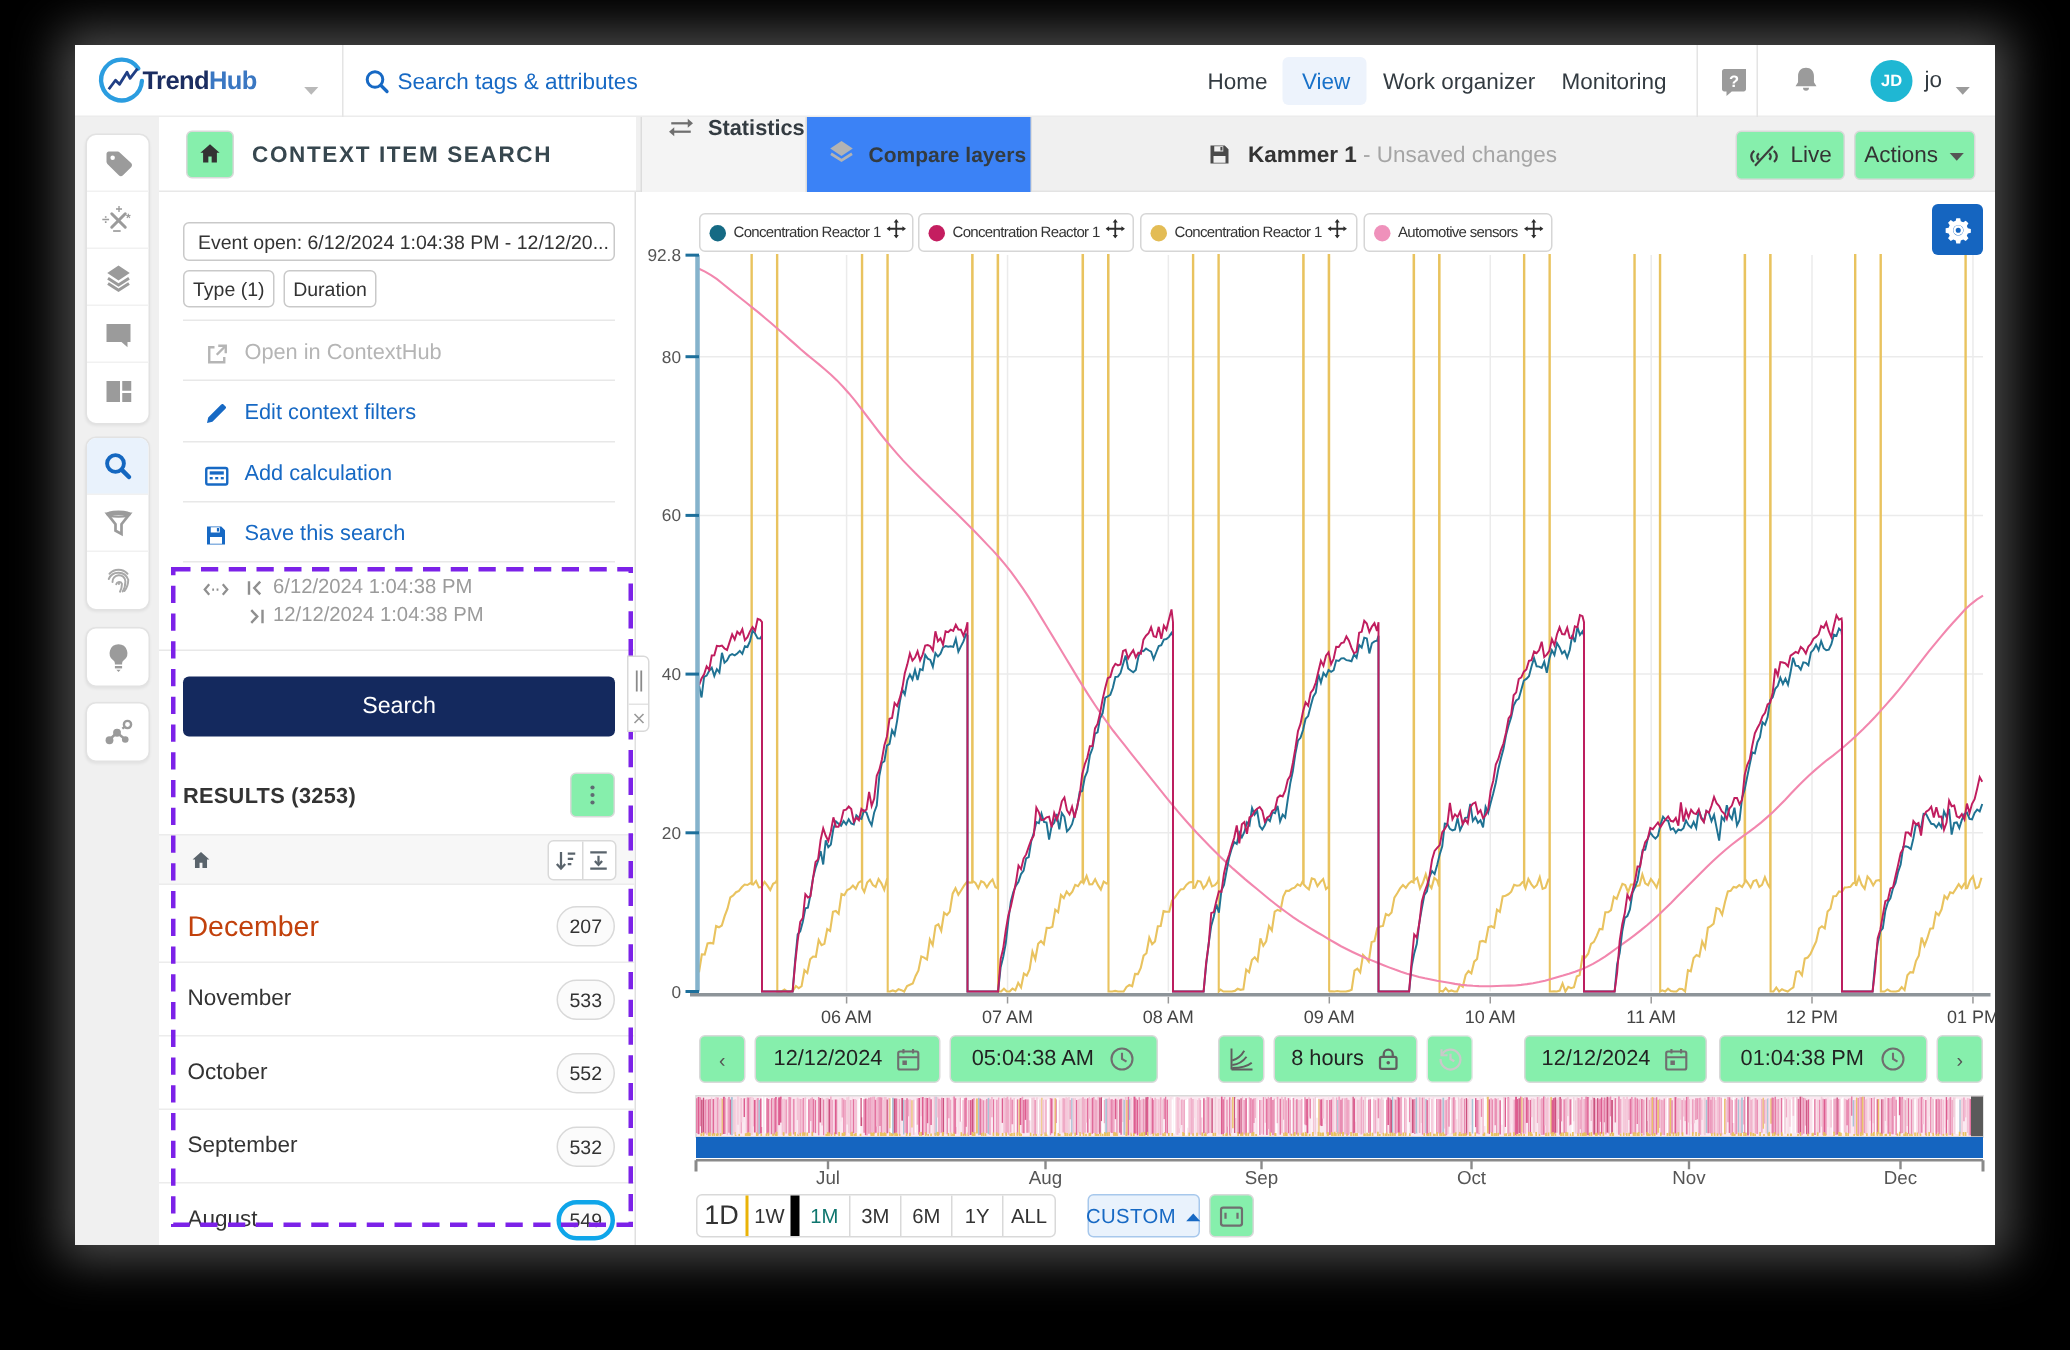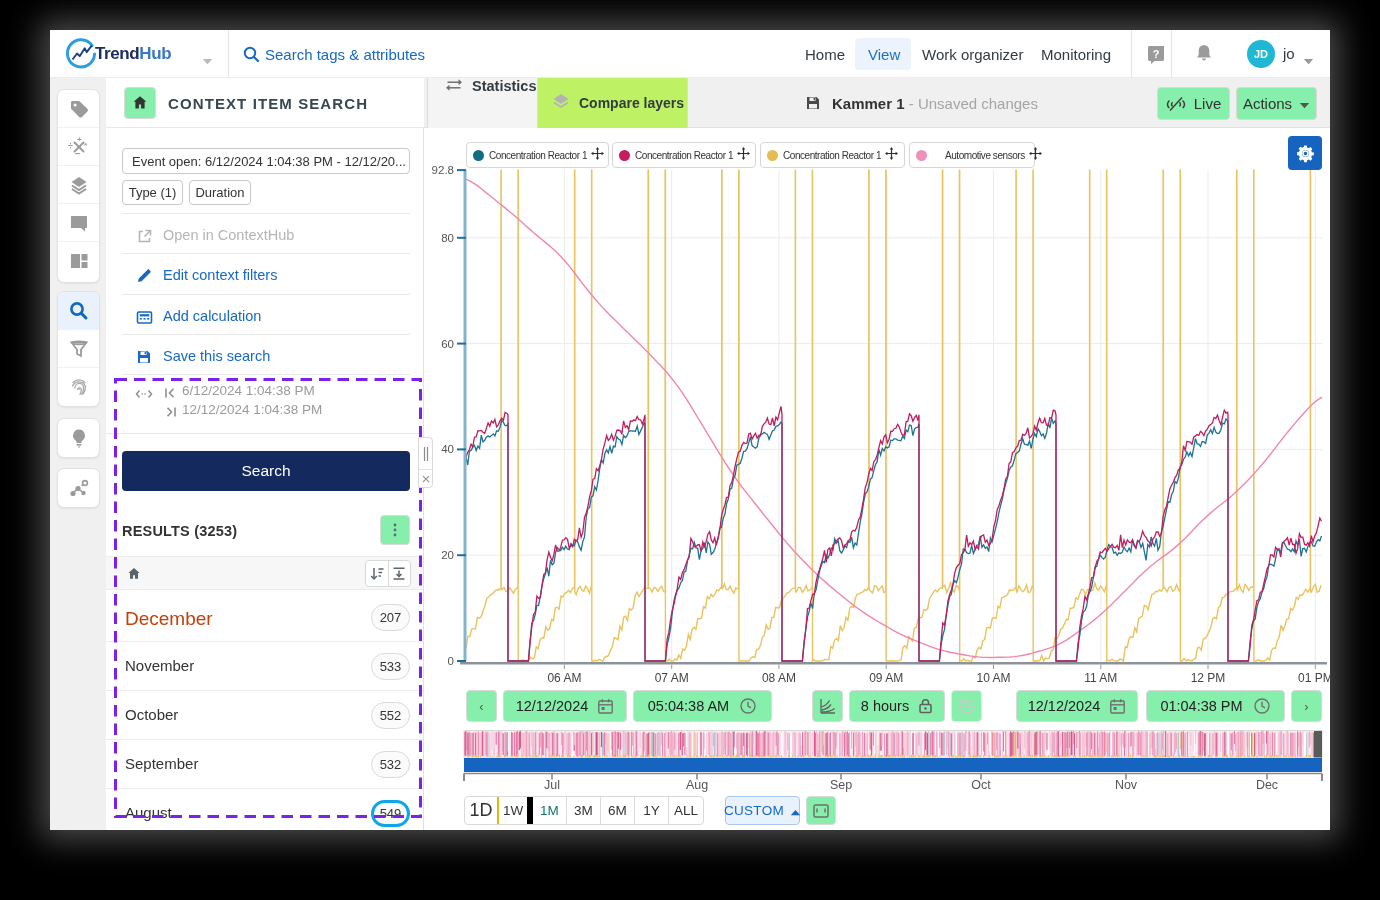--- a/index.html
+++ b/index.html
@@ -57,21 +57,21 @@
 <div class="abs" style="left:377px;top:48px;width:111px;height:50px;background:#f4f4f4;border-left:1px solid #dcdcdc;border-right:1px solid #dcdcdc;display:flex;align-items:flex-start;">
 <span style="margin-left:16px;"><svg width="20" height="14" viewBox="0 0 20 14" style="">
           <g stroke="#6f6f6f" stroke-width="1.5" fill="none">
             <path d="M3.5 4.2h11.5"></path>
             <path d="M16.5 9.8H5"></path>
           </g>
           <path fill="#6f6f6f" d="M14.5 1.2 18 4.2l-3.5 3zM5.5 6.8 2 9.8l3.5 3z"></path>
         </svg></span>
       <span style="margin-left:8px;font-size:14.5px;color:#333b41;font-weight:bold;white-space:nowrap;">Statistics</span>
     </div>
-<div class="abs" style="left:488px;top:48px;width:150px;height:50px;background:#bef264;border-right:1px solid #dcdcdc;display:flex;align-items:center;">
+<div class="abs" style="left:488px;top:48px;width:150px;height:50px;background:#3b82f6;border-right:1px solid #dcdcdc;display:flex;align-items:center;">
 <span style="margin-left:13px;"><svg width="20" height="16" viewBox="0 0 20 16" style="">
           <path fill="#b3b3b3" d="M10 1 2.5 6 10 11l7.5-5z"></path>
           <path fill="none" stroke="#b3b3b3" stroke-width="1.8" d="M3 9.5 10 14l7-4.5"></path>
         </svg></span>
       <span style="margin-left:8px;font-size:14px;color:#333b41;font-weight:bold;white-space:nowrap;">Compare layers</span>
     </div>
 <div class="abs" style="left:755px;top:65px;"><svg width="16" height="16" viewBox="0 0 16 16" style="">
         <path fill="#4a4a4a" d="M2 2h9.5L14 4.5V14H2zM4.5 2.5v3.5h6V2.5zM8.6 3h1.4v2.3H8.6z M4 9h8v4.5H4z" fill-rule="evenodd"></path>
       </svg></div>
 <div class="abs" style="left:782px;top:65px;font-size:15px;color:#333;"><b>Kammer 1</b><span style="color:#a5a5a5;"> - Unsaved changes</span></div>
@@ -327,21 +327,21 @@
         <span style="font-size:10px;letter-spacing:-0.45px;color:#333;margin-left:5px;white-space:nowrap;">Concentration Reactor 1</span>
         <span style="margin-left:4px;"><svg width="13" height="13" viewBox="0 0 13 13" style="">
             <g stroke="#2e2e2e" stroke-width="1.2" fill="#2e2e2e">
               <path d="M6.5 1.5v10M1.5 6.5h10" fill="none"></path>
               <path d="M6.5 0 4.8 2.4h3.4zM6.5 13 4.8 10.6h3.4zM0 6.5 2.4 4.8v3.4zM13 6.5 10.6 4.8v3.4z" stroke="none"></path>
             </g>
           </svg></span>
       </div>
       <div class="abs" style="left:485px;top:14px;width:126px;height:26px;background:#fff;border:1px solid #d6d6d6;border-radius:4px;display:flex;align-items:center;z-index:3;">
         <span style="flex:0 0 11px;height:11px;border-radius:50%;background:#ef91bb;margin-left:6px;"></span>
-        <span style="font-size:10px;letter-spacing:-0.45px;color:#333;margin-left:18px;white-space:nowrap;">Automotive sensors</span>
+        <span style="font-size:10px;letter-spacing:-0.45px;color:#333;margin-left:5px;white-space:nowrap;">Automotive sensors</span>
         <span style="margin-left:4px;"><svg width="13" height="13" viewBox="0 0 13 13" style="">
             <g stroke="#2e2e2e" stroke-width="1.2" fill="#2e2e2e">
               <path d="M6.5 1.5v10M1.5 6.5h10" fill="none"></path>
               <path d="M6.5 0 4.8 2.4h3.4zM6.5 13 4.8 10.6h3.4zM0 6.5 2.4 4.8v3.4zM13 6.5 10.6 4.8v3.4z" stroke="none"></path>
             </g>
           </svg></span>
       </div>
       <div class="abs" style="left:864px;top:8px;width:34px;height:34px;background:#1565c0;border-radius:4px;display:flex;align-items:center;justify-content:center;z-index:3;">
         <svg width="19" height="19" viewBox="0 0 19 19" style="">
           <path fill="#fff" d="M9.5 6.2a3.3 3.3 0 1 0 0 6.6 3.3 3.3 0 0 0 0-6.6zm0 1.6a1.7 1.7 0 1 1 0 3.4 1.7 1.7 0 0 1 0-3.4z"></path>

